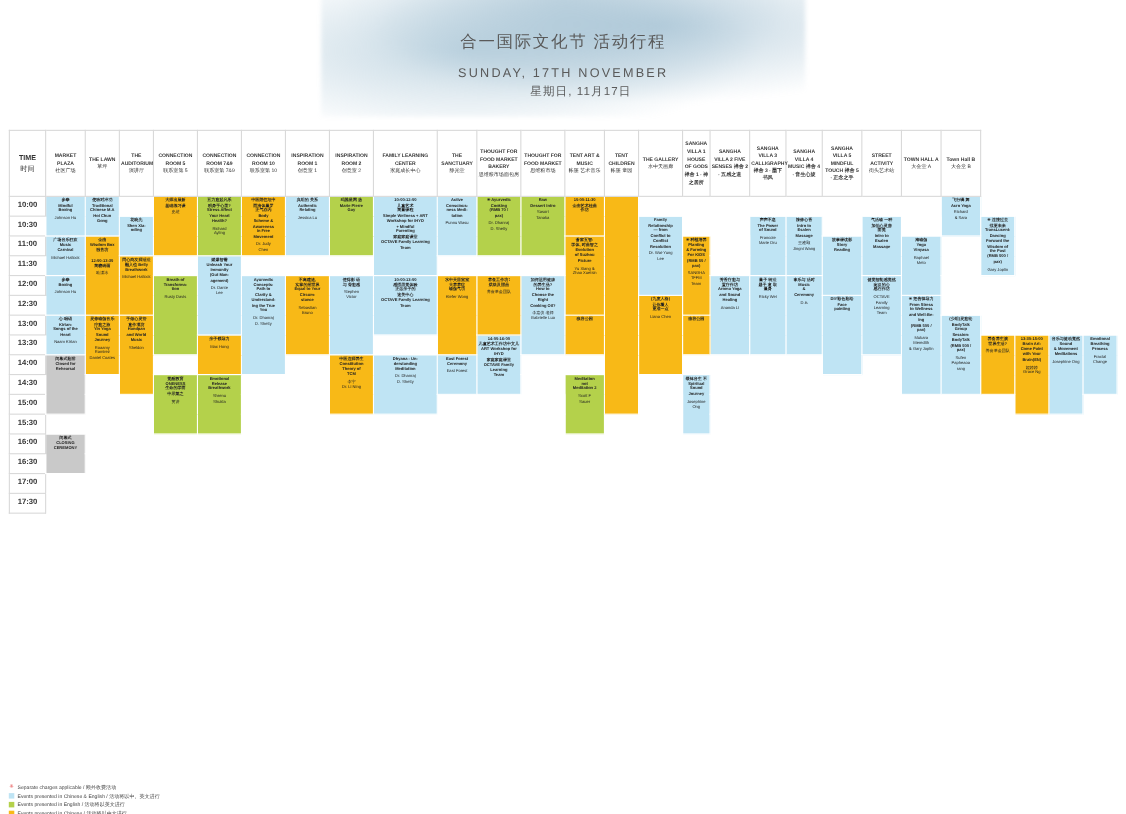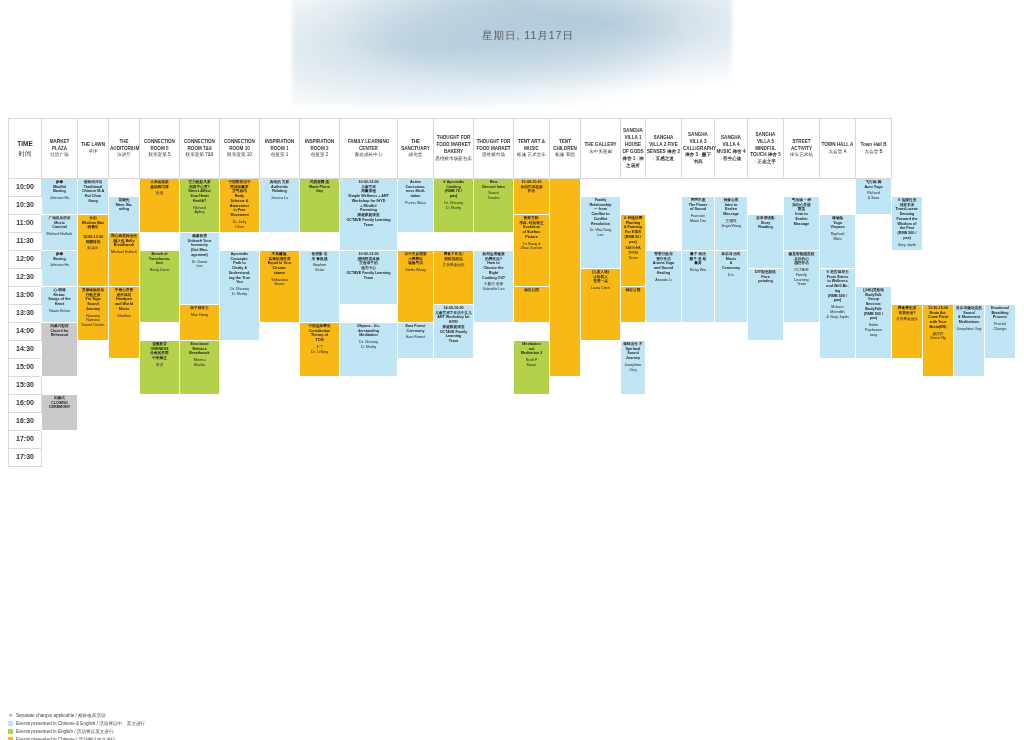--- a/index.html
+++ b/index.html
@@ -98,20 +98,22 @@
   #legend .row{display:flex;align-items:center;margin-bottom:1px;}
   #legend .sw{width:5px;height:5px;margin-right:3px;display:inline-block;}
   #legend .sw.star{background:#ffffff;border:0;position:relative;color:#e43f3f;font-size:5px;line-height:5px;text-align:center;}
 </style>
 </head>
 <body>
 
 <div id="header">
   <div class="wash"></div>
   <div class="inner">
+    <div class="h-title-cn">合一国际文化节  活动行程</div>
+    <div class="h-sub">SUNDAY, 17TH NOVEMBER</div>
     <div class="h-sub-cn">星期日, 11月17日</div>
   </div>
 </div>
 
 <div id="sheet">
   <table>
     <thead>
       <tr id="header-row">
           <th class="time-head" style="width: 30px;"><span>TIME</span><span class="cn">时间</span></th>
           <th style="width: 33px;"><span>MARKET PLAZA</span><span class="cn">社区广场</span></th>

